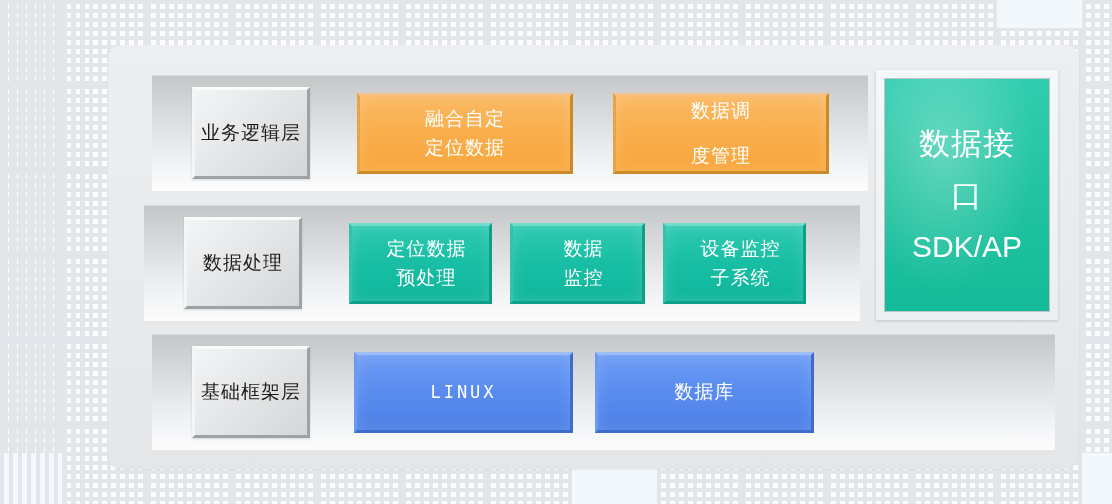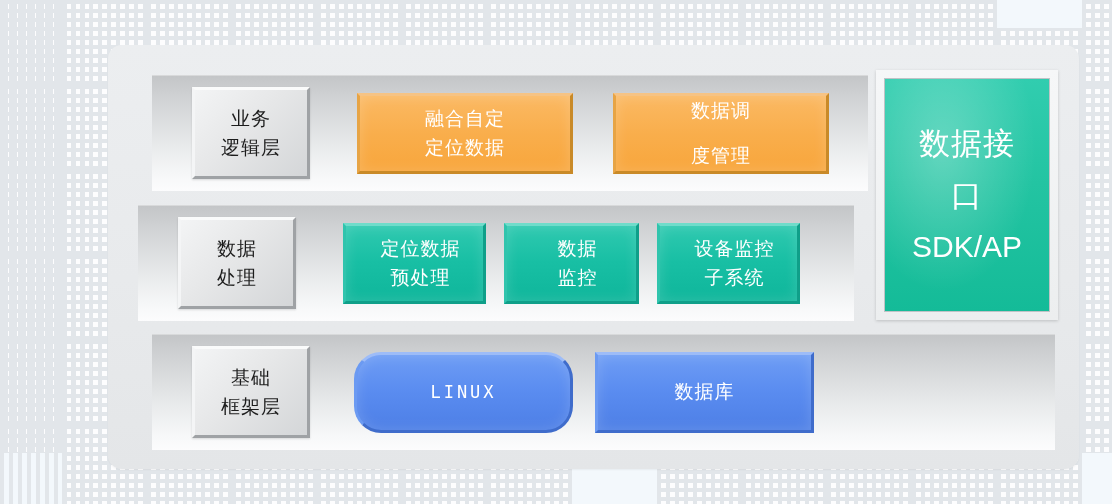--- a/index.html
+++ b/index.html
@@ -74,35 +74,35 @@
   
   .layer-row {
     position: absolute;
     background: linear-gradient(to bottom,
       #c3c5c7 0%, #cfd1d3 18%, #e9ebec 62%, #f7f8f9 88%, #fcfcfd 100%);
     box-shadow: inset 0 1px 0 rgba(255,255,255,0.35);
     display: flex;
     align-items: center;
   }
   #row-business { left: 152px; top: 75px;  width: 716px; height: 116px; }
-  #row-data     { left: 138px; top: 205px; width: 716px; height: 116px; }
+  #row-data     { left: 144px; top: 205px; width: 716px; height: 116px; }
   #row-base     { left: 152px; top: 334px; width: 903px; height: 116px; }
 
   
   .layer-label {
     width: 118px;
     height: 92px;
     margin-left: 40px;
     background: linear-gradient(135deg, #f3f4f5 0%, #e6e7e8 45%, #d4d6d8 100%);
     border-top: 3px solid #fafbfb;
     border-left: 3px solid #f4f5f6;
     border-right: 3px solid #9fa2a5;
     border-bottom: 3px solid #9fa2a5;
     display: flex;
-    flex-direction: column;
+    flex-direction: row;
     align-items: center;
     justify-content: center;
     color: #1c1c1c;
     font-size: 19px;
     line-height: 1.55;
     letter-spacing: 1px;
     box-shadow: 0 1px 2px rgba(0,0,0,0.13);
     flex: none;
   }
 
@@ -158,21 +158,21 @@
   #row-business .modules { gap: 0; }
   #mod-algorithm { width: 216px; margin-left: 47px; }
   #mod-schedule  { width: 216px; margin-left: 40px; gap: 16px; }
 
   
   #mod-preprocess { width: 143px; margin-left: 47px; }
   #mod-monitor    { width: 135px; margin-left: 18px; }
   #mod-device     { width: 143px; margin-left: 18px; }
 
   
-  #mod-linux  { width: 219px; margin-left: 44px; border-radius: 27px; }
+  #mod-linux  { width: 219px; margin-left: 44px; }
   #mod-db     { width: 219px; margin-left: 22px; }
   #mod-web    { width: 219px; margin-left: 22px; }
 
   
   #side-panel {
     position: absolute;
     left: 876px;
     top: 70px;
     width: 182px;
     height: 250px;

